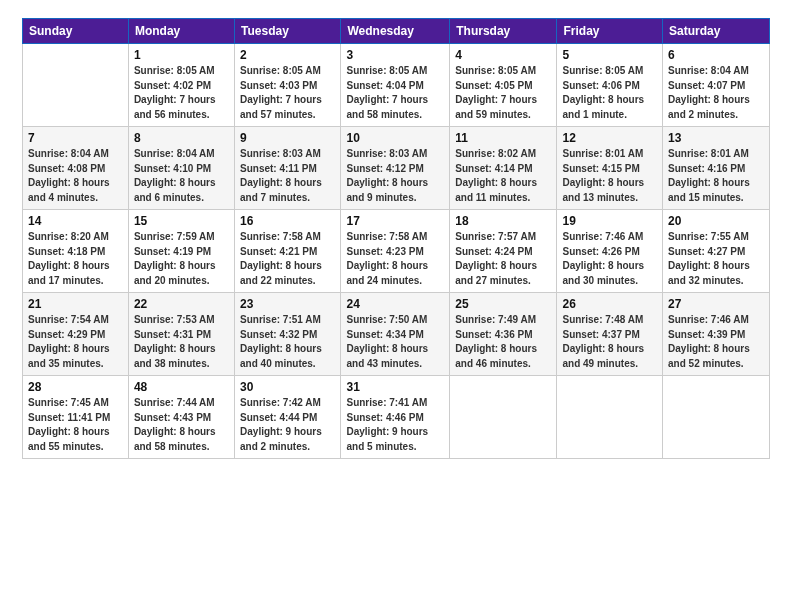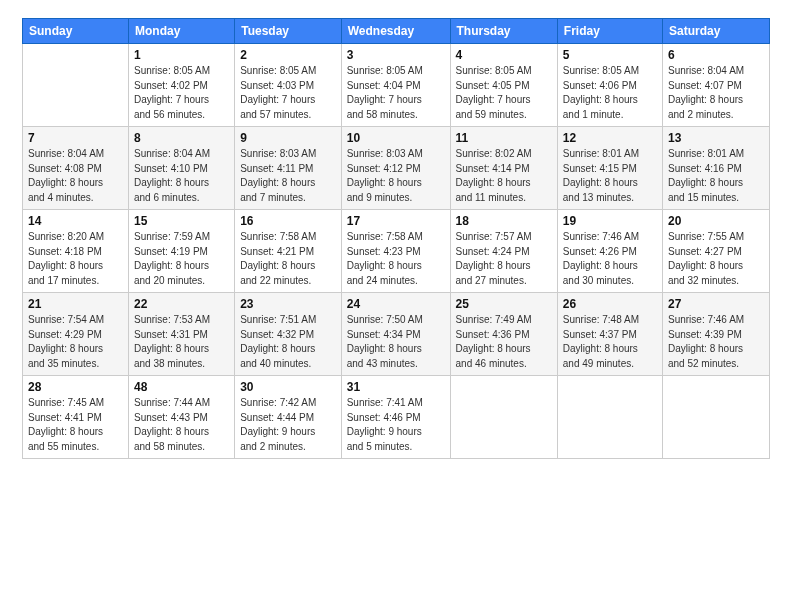--- a/index.html
+++ b/index.html
@@ -50,21 +50,21 @@
     .location {
       font-size: 15px;
       color: #444;
     }
     .calendar {
       width: 100%;
       border-collapse: collapse;
       font-size: 10.5px;
     }
     .calendar th {
-      background-color: #3b82f6;
+      background-color: #4c1d95;
       color: #fff;
       text-align: left;
       padding: 5px 6px;
       font-size: 12px;
       font-weight: bold;
       border: 1px solid #1565c0;
     }
     .calendar td {
       border: 1px solid #ccc;
       vertical-align: top;
@@ -79,20 +79,21 @@
     .day-number {
       font-weight: bold;
       font-size: 12px;
       margin-bottom: 2px;
       color: #111;
     }
     .day-info {
       color: #333;
       font-size: 10px;
       line-height: 1.45;
+      font-weight: bold;
     }
     .empty-cell {
       background: #f9f9f9;
     }
   </style>
 </head>
 <body>
 
 <div class="page">
 
@@ -304,21 +305,21 @@
             <div class="day-info" style="white-space: pre-line;">Sunrise: 7:46 AM
 Sunset: 4:39 PM
 Daylight: 8 hours
 and 52 minutes.</div>
           </td>
         </tr>
         <tr>
           <td>
             <div class="day-number">28</div>
             <div class="day-info" style="white-space: pre-line;">Sunrise: 7:45 AM
-Sunset: 4:41 PM
+Sunset: 11:41 PM
 Daylight: 8 hours
 and 55 minutes.</div>
           </td>
           <td>
             <div class="day-number">48</div>
             <div class="day-info" style="white-space: pre-line;">Sunrise: 7:44 AM
 Sunset: 4:43 PM
 Daylight: 8 hours
 and 58 minutes.</div>
           </td>

